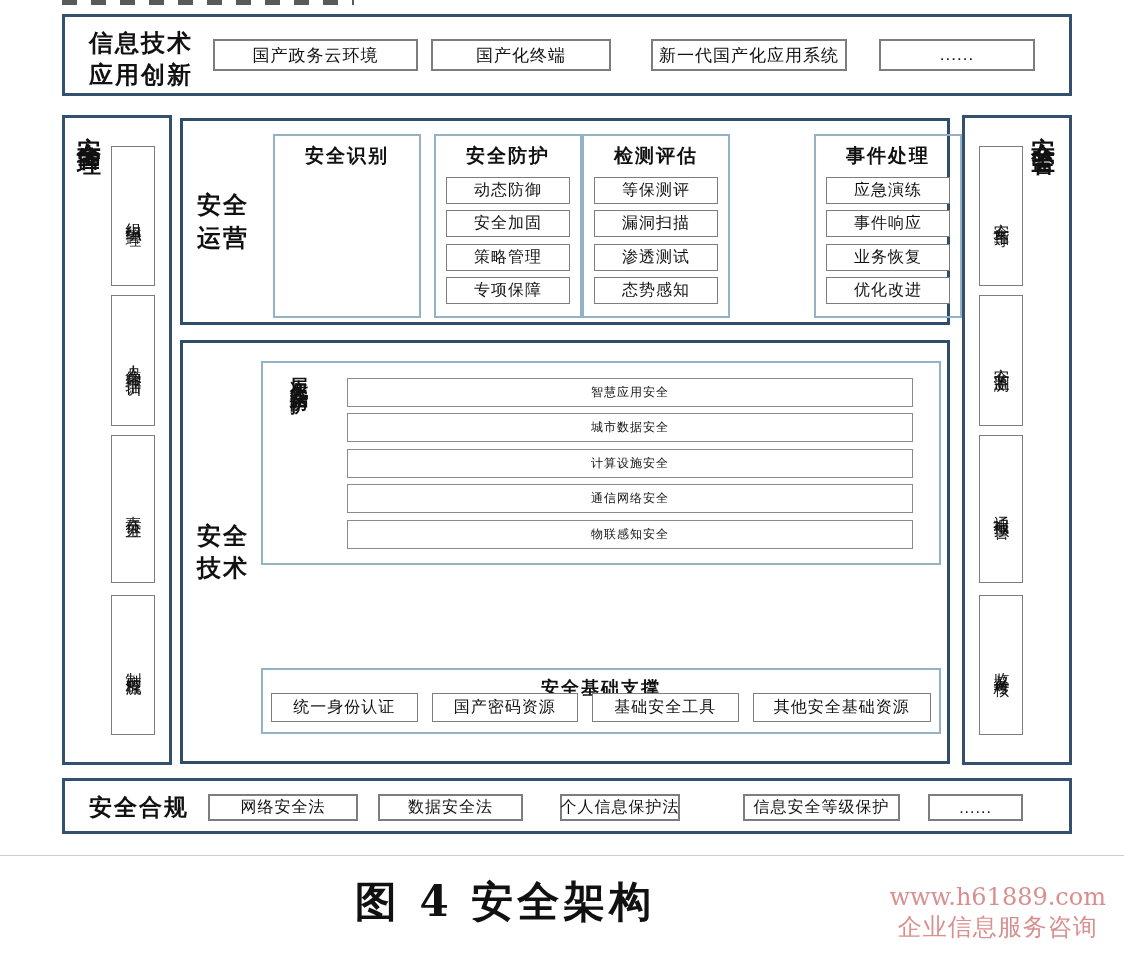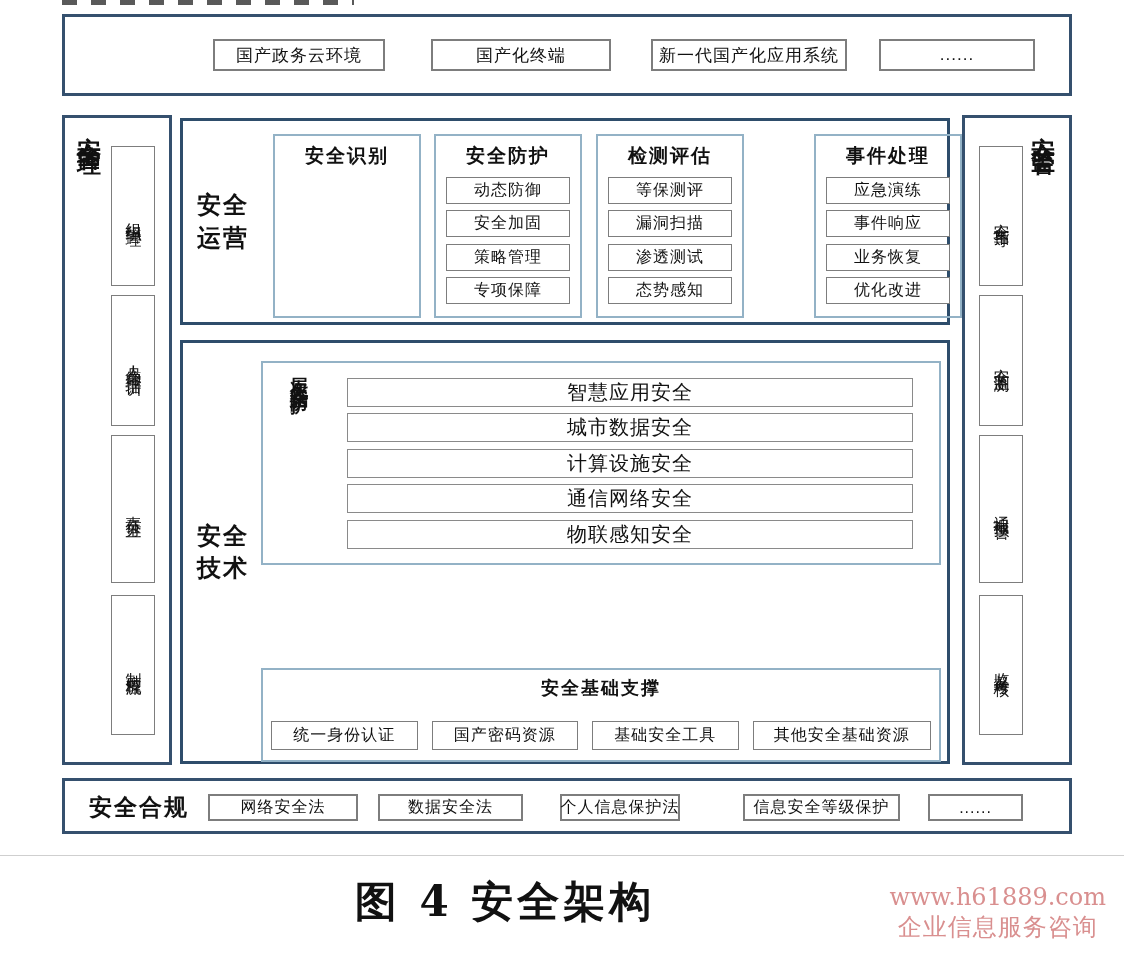--- a/index.html
+++ b/index.html
@@ -36,21 +36,21 @@
   .op-col .col-header{font-weight:bold;font-size:19px;text-align:center;padding-top:7px;letter-spacing:2px;}
   .op-col .col-items{flex:1;display:flex;flex-direction:column;justify-content:space-evenly;padding:2px 10px 6px 10px;}
   .item-box{
     border:1.5px solid #7d7d7d;background:#fff;box-sizing:border-box;height:27px;
     display:flex;align-items:center;justify-content:center;font-size:16px;letter-spacing:1px;white-space:nowrap;
   }
   
   .bars{position:absolute;left:84px;right:26px;top:8px;bottom:8px;
     display:flex;flex-direction:column;justify-content:space-evenly;}
   .bar{border:1.5px solid #8a8a8a;height:29px;box-sizing:border-box;
-    display:flex;align-items:center;justify-content:center;font-size:20px;letter-spacing:1px;}
+    display:flex;align-items:center;justify-content:center;font-size:12px;letter-spacing:1px;}
   
   .support-header{position:absolute;top:6px;left:0;right:0;text-align:center;
     font-weight:bold;font-size:18px;letter-spacing:2px;}
   .support-row{position:absolute;left:8px;right:8px;bottom:10px;display:flex;gap:14px;}
   .support-row .item-box{height:29px;flex:1;}
   .support-row .item-box.wide{flex:1.22;}
   
   .cutoff-strip{
     position:absolute;top:0;left:62px;width:292px;height:5px;
     background:repeating-linear-gradient(90deg,#3c3c3c 0 15px,transparent 15px 29px);
@@ -69,21 +69,23 @@
   .watermark .wm2{font-size:24px;letter-spacing:1px;}
 </style>
 </head>
 <body>
 
 <div class="canvas">
 
   <div class="cutoff-strip"></div>
 
   <div class="band" style="left:62px;top:14px;width:1010px;height:82px;">
-    <div class="pill" style="left:148px;top:22px;width:172px;height:32px;">国产政务云环境</div>
+    <div class="band-label" style="left:24px;top:10px;">信息技术
+应用创新</div>
+    <div class="pill" style="left:148px;top:22px;width:205px;height:32px;">国产政务云环境</div>
     <div class="pill" style="left:366px;top:22px;width:180px;height:32px;">国产化终端</div>
     <div class="pill" style="left:586px;top:22px;width:196px;height:32px;">新一代国产化应用系统</div>
     <div class="pill" style="left:814px;top:22px;width:156px;height:32px;">......</div>
   </div>
 
   <div class="band" style="left:62px;top:115px;width:110px;height:650px;">
     <div class="vlabel" style="left:8px;top:0;height:100%;display:flex;align-items:center;font-size:24px;">安全管理</div>
     <div class="vpill" style="left:46px;top:28px;width:44px;height:140px;">组织管理</div>
     <div class="vpill" style="left:46px;top:177px;width:44px;height:131px;">人员管理培训</div>
     <div class="vpill" style="left:46px;top:317px;width:44px;height:148px;">责任分工</div>
@@ -109,21 +111,21 @@
     <div class="op-col" style="left:251px;">
       <div class="col-header">安全防护</div>
       <div class="col-items">
         <div class="item-box">动态防御</div>
         <div class="item-box">安全加固</div>
         <div class="item-box">策略管理</div>
         <div class="item-box">专项保障</div>
       </div>
     </div>
 
-    <div class="op-col" style="left:413px;">
+    <div class="op-col" style="left:399px;">
       <div class="col-header">检测评估</div>
       <div class="col-items">
         <div class="item-box">等保测评</div>
         <div class="item-box">漏洞扫描</div>
         <div class="item-box">渗透测试</div>
         <div class="item-box">态势感知</div>
       </div>
     </div>
 
     <div class="op-col" style="left:587px;margin-left:44px;">
@@ -146,21 +148,21 @@
       <div class="bars">
         <div class="bar">智慧应用安全</div>
         <div class="bar">城市数据安全</div>
         <div class="bar">计算设施安全</div>
         <div class="bar">通信网络安全</div>
         <div class="bar">物联感知安全</div>
       </div>
     </div>
 
 
-    <div class="subbox" style="left:78px;top:325px;width:680px;height:94px;">
+    <div class="subbox" style="left:78px;top:325px;width:680px;height:66px;">
       <div class="support-header">安全基础支撑</div>
       <div class="support-row">
         <div class="item-box">统一身份认证</div>
         <div class="item-box">国产密码资源</div>
         <div class="item-box">基础安全工具</div>
         <div class="item-box wide">其他安全基础资源</div>
       </div>
     </div>
   </div>
 

